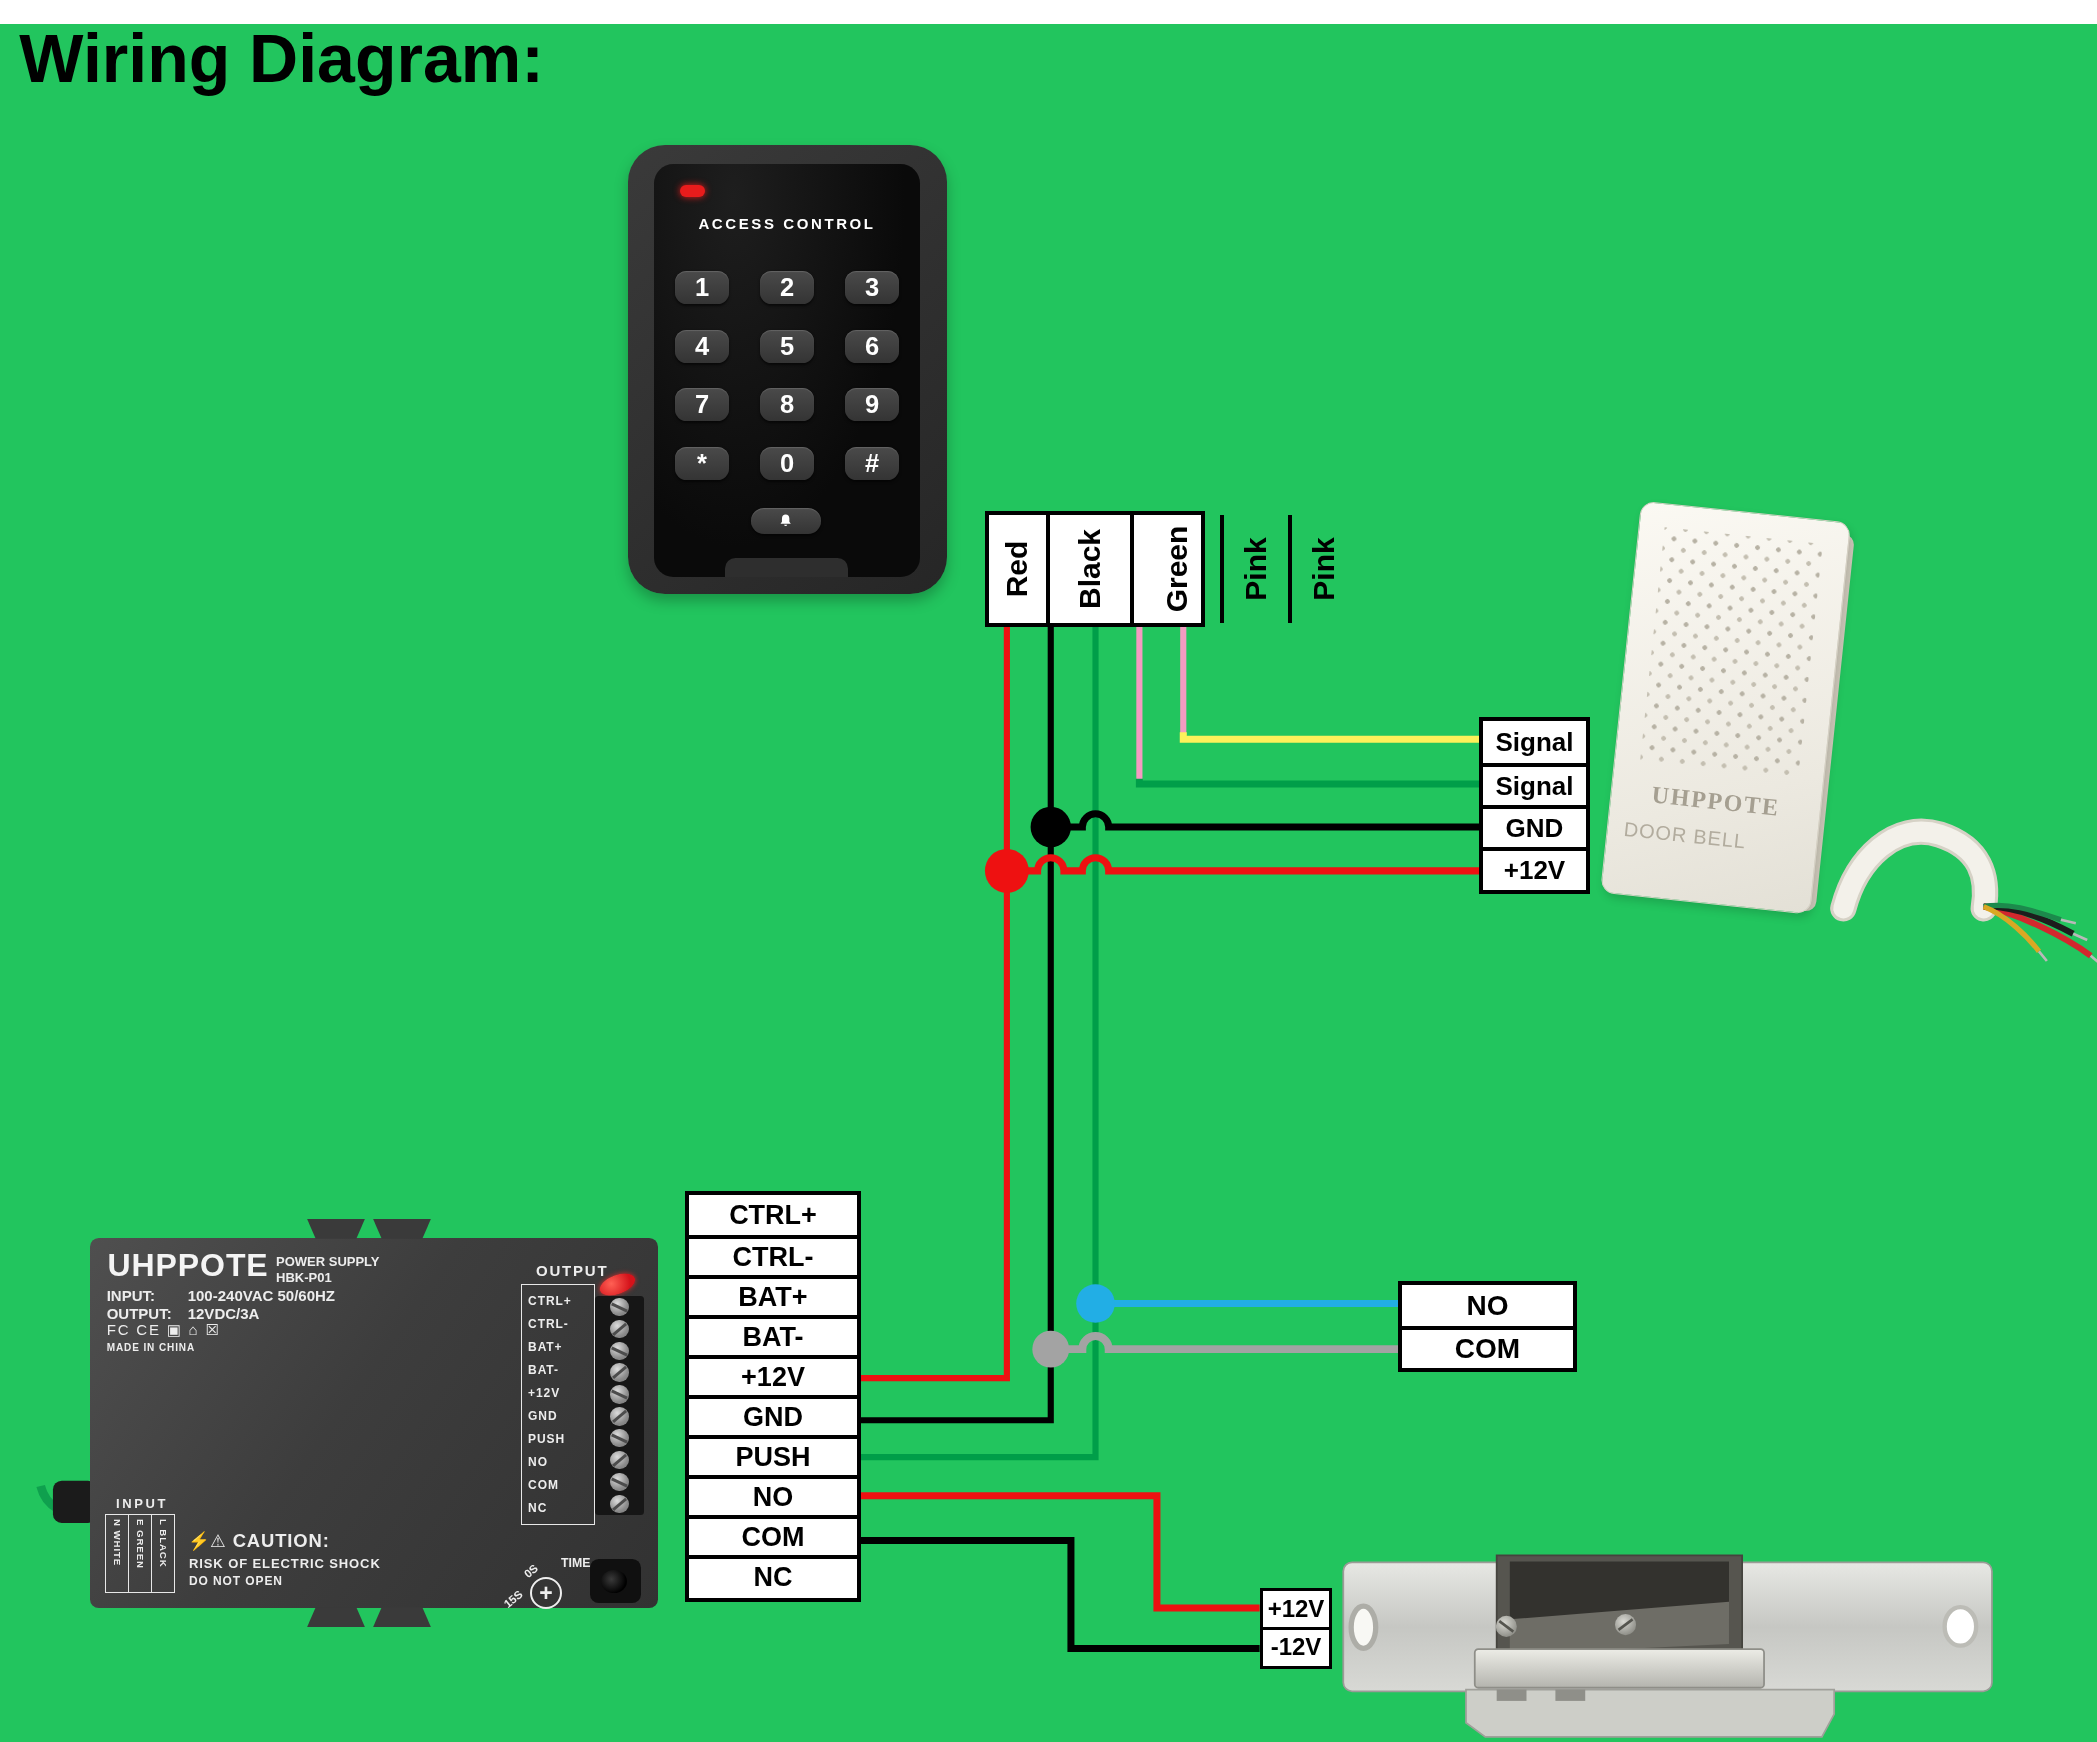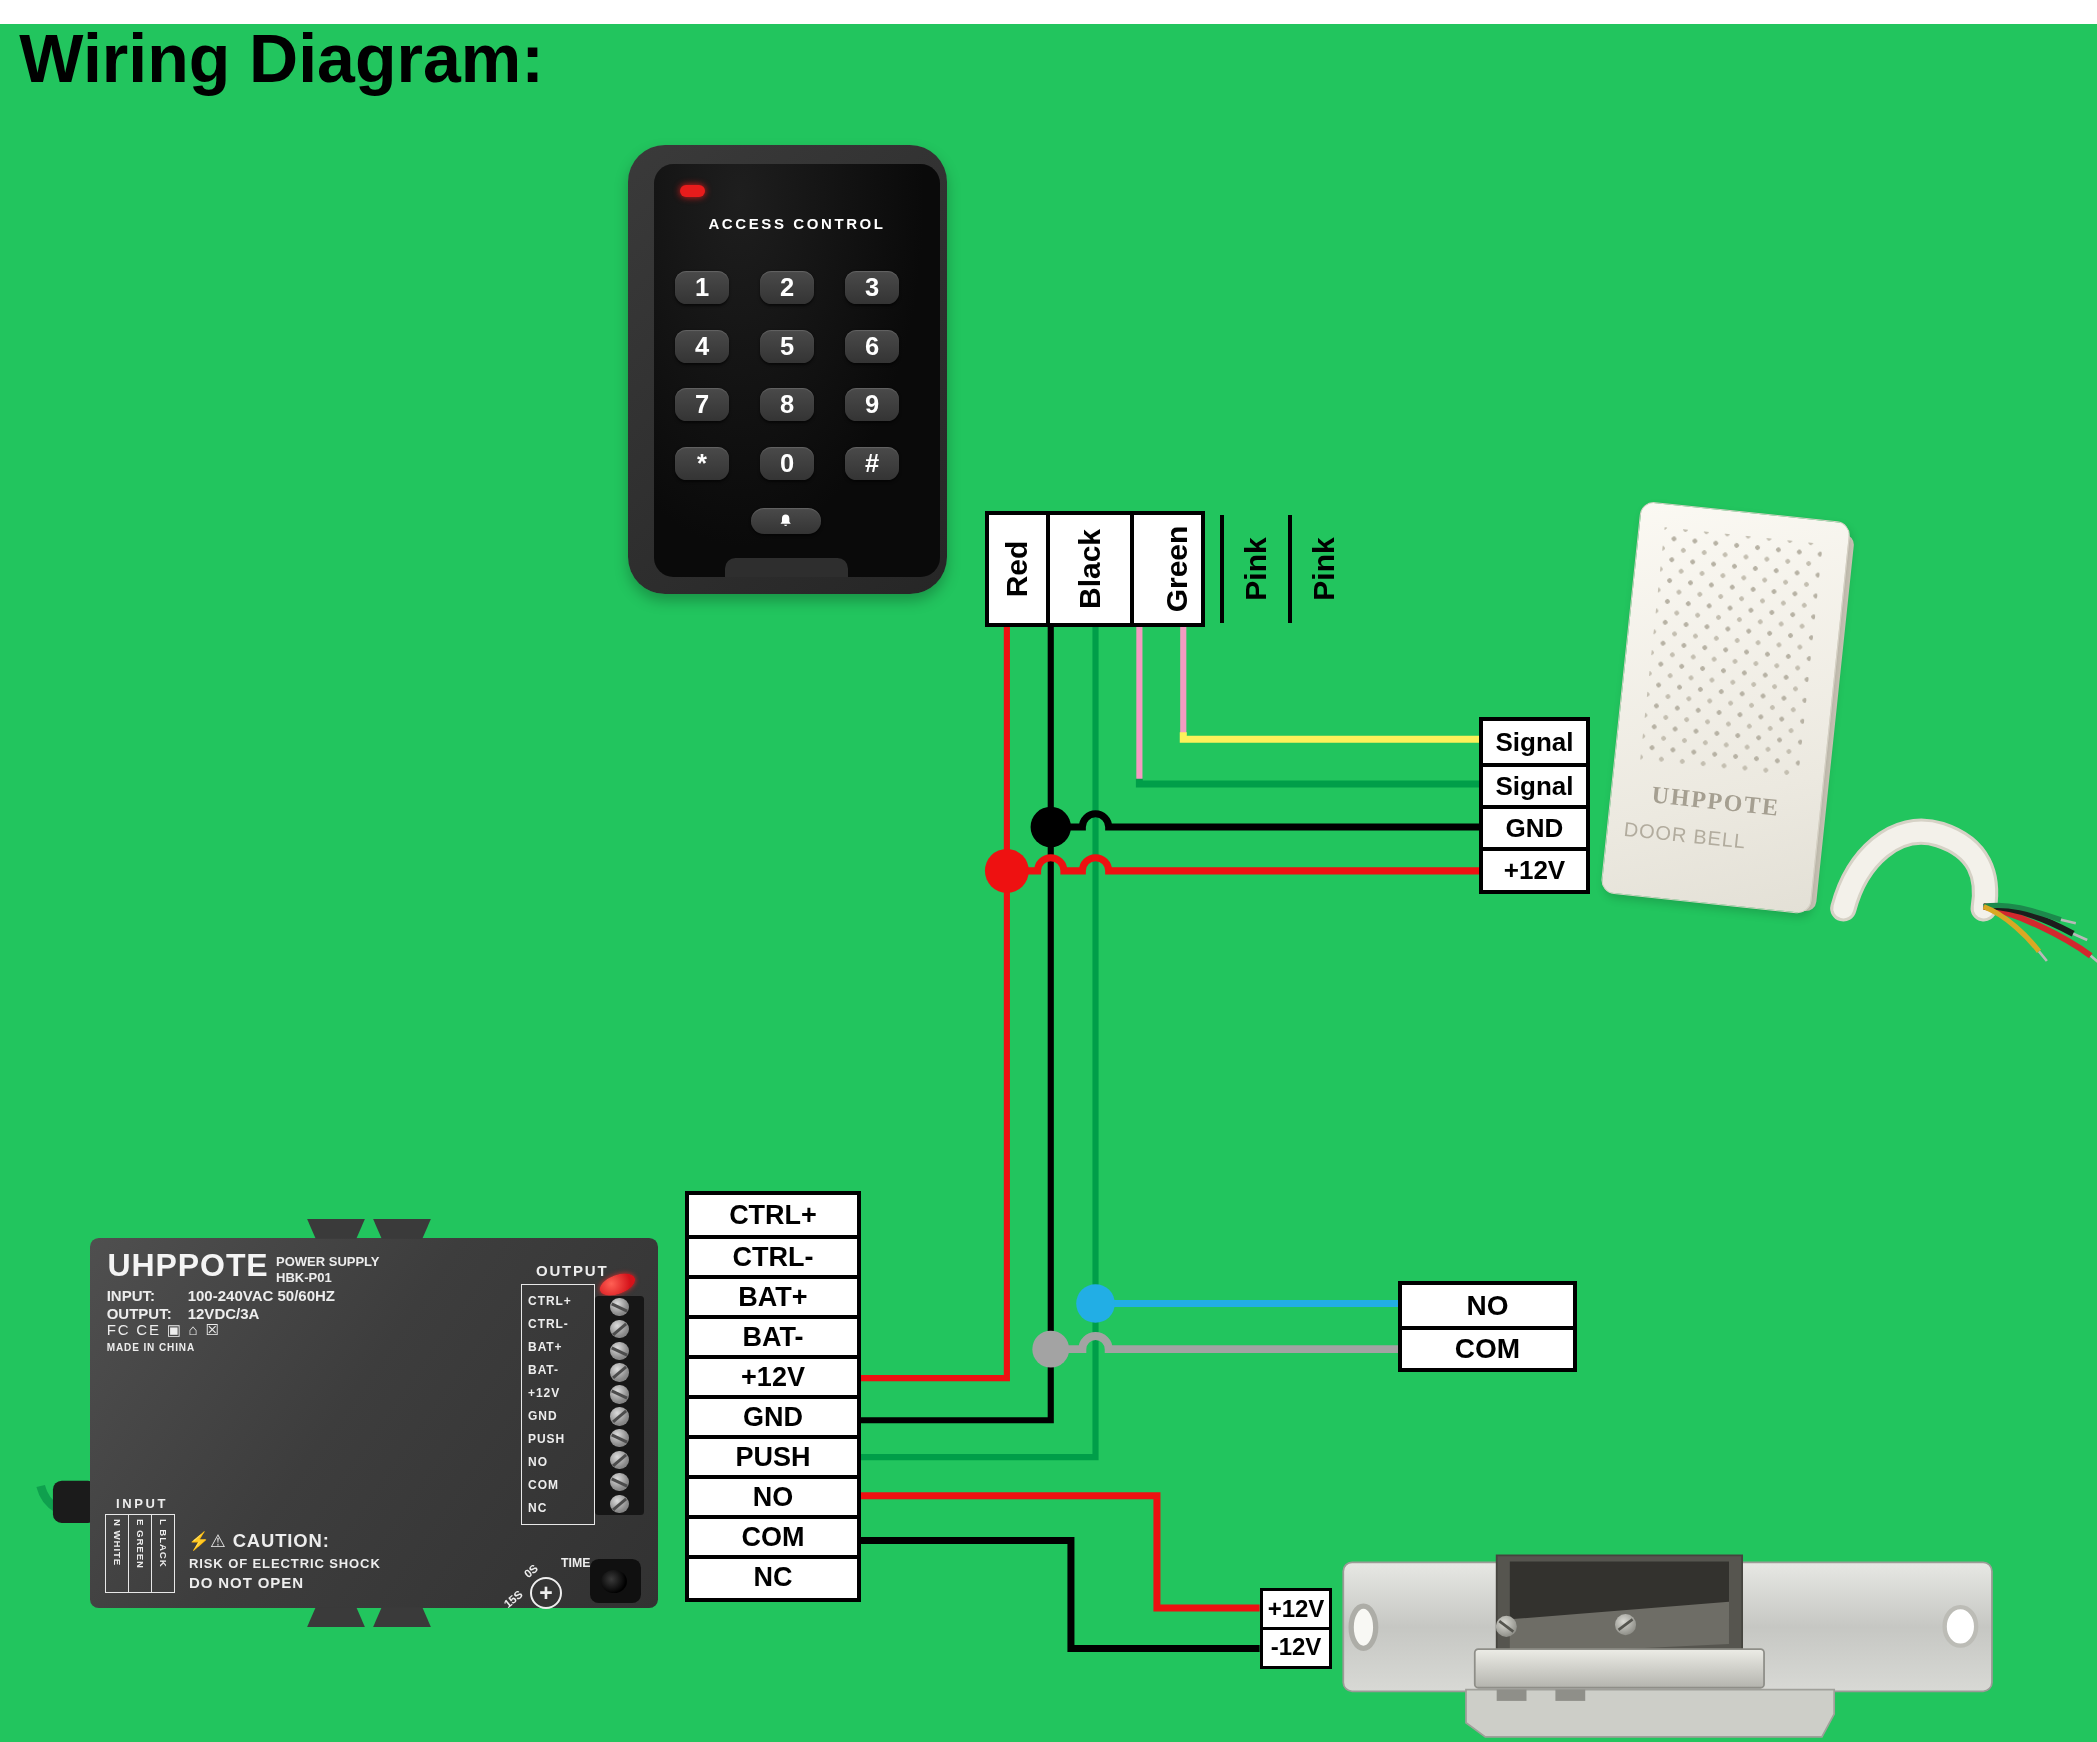--- a/index.html
+++ b/index.html
@@ -30,21 +30,21 @@
   .psubox .row{height:40px;font-size:27px;}
 
   .exitbox{left:1398px;top:1257px;width:179px;height:91px;}
   .exitbox .row{height:41px;font-size:28px;}
 
   .strikebox{left:1260px;top:1564px;width:72px;height:81px;border-width:3.5px;}
   .strikebox .row{height:36px;font-size:24px;border-top-width:3.5px;}
 
   
   .keypad{left:628px;top:121px;width:319px;height:449px;background:linear-gradient(140deg,#3a3a3a,#262626);border-radius:37px;z-index:2;box-shadow:0 7px 14px rgba(0,0,0,.25);}
-  .keypad-panel{position:absolute;left:26px;top:19.3px;width:266px;height:413px;background:radial-gradient(ellipse at 30% 8%,#1e1e1e,#0a0a0a 65%);border-radius:19.3px;overflow:hidden;padding-left:20px;}
+  .keypad-panel{position:absolute;left:26px;top:19.3px;width:266px;height:413px;background:radial-gradient(ellipse at 30% 8%,#1e1e1e,#0a0a0a 65%);border-radius:19.3px;overflow:hidden;}
   .keypad-led{position:absolute;left:26px;top:21px;width:24.6px;height:11.4px;border-radius:6.1px;background:#e81c1c;box-shadow:0 0 7px #e81c1c;}
   .keypad-heading{position:absolute;left:0;top:51px;width:100%;text-align:center;color:#fff;font-weight:bold;font-size:15px;letter-spacing:2.6px;}
   .keys{position:absolute;left:21px;top:107px;display:grid;grid-template-columns:repeat(3,54px);grid-auto-rows:33px;column-gap:31px;row-gap:25.5px;}
   .key{background:linear-gradient(180deg,#4a4a4a,#343434);border-radius:11.4px;display:flex;align-items:center;justify-content:center;color:#fff;font-size:25.5px;font-weight:bold;box-shadow:0 1.8px 2.6px rgba(0,0,0,.6), inset 0 0.9px 0.9px rgba(255,255,255,.14);}
   .bell-key{position:absolute;left:97px;top:344px;width:70px;height:26px;border-radius:13px;background:linear-gradient(180deg,#4a4a4a,#343434);display:flex;align-items:center;justify-content:center;box-shadow:0 1.8px 2.6px rgba(0,0,0,.6), inset 0 0.9px 0.9px rgba(255,255,255,.14);}
   .keypad-notch{position:absolute;left:71px;bottom:0;width:123px;height:19.3px;background:#2e2e2e;border-radius:10.5px 10.5px 0 0;}
 
   
   .bell-wrap{left:1620px;top:488px;width:237px;height:395px;transform:rotate(6deg);z-index:2;}
   .bell-side{position:absolute;left:183px;top:12.3px;width:33px;height:379px;background:linear-gradient(90deg,#e4e0d4,#cfcabb);border-radius:10.5px;}
@@ -70,21 +70,21 @@
   .psu-madein{position:absolute;left:16.7px;top:104px;font-size:10px;font-weight:bold;letter-spacing:0.9px;}
   .psu-inlabel{position:absolute;left:26px;top:258px;font-size:13px;font-weight:bold;letter-spacing:2.6px;}
   .psu-intable{position:absolute;left:15px;top:276px;width:68px;height:77px;border:1.8px solid #e8e8e8;display:flex;}
   .psu-incol{flex:1;border-left:1.8px solid #e8e8e8;display:flex;align-items:flex-start;justify-content:center;}
   .psu-incol:first-child{border-left:none;}
   .psu-incol span{writing-mode:vertical-rl;font-size:9.7px;font-weight:bold;letter-spacing:0.9px;padding-top:3.5px;white-space:nowrap;}
   .psu-caution-row{position:absolute;left:98px;top:292px;display:flex;align-items:center;gap:7px;}
   .psu-cicons{font-size:17.6px;}
   .psu-ctitle{font-size:18.4px;font-weight:bold;letter-spacing:0.9px;}
   .psu-cline1{position:absolute;left:99px;top:318px;font-size:13px;font-weight:bold;letter-spacing:0.9px;}
-  .psu-cline2{position:absolute;left:99px;top:336px;font-size:15px;font-weight:bold;letter-spacing:0.9px;}
+  .psu-cline2{position:absolute;left:99px;top:336px;font-size:12px;font-weight:bold;letter-spacing:0.9px;}
   .psu-outlabel{position:absolute;left:446px;top:24px;font-size:15px;font-weight:bold;letter-spacing:1.8px;}
   .psu-termbox{position:absolute;left:431px;top:46px;width:74px;height:241px;border:1.8px solid #e8e8e8;box-sizing:border-box;padding:5.3px 0 0 6.1px;}
   .psu-termbox div{font-size:12px;font-weight:bold;letter-spacing:0.9px;line-height:23px;}
   .psu-led{position:absolute;left:509px;top:37px;width:37px;height:19.3px;border-radius:50%;background:radial-gradient(circle at 35% 35%,#ff6054,#d5121a 70%);transform:rotate(-20deg);box-shadow:0 0 5.3px rgba(255,40,40,.8);}
   .psu-screws{position:absolute;left:505px;top:58px;width:49px;height:219px;background:#161616;border-radius:3.5px;display:flex;flex-direction:column;align-items:center;justify-content:space-around;}
   .psu-screw{width:18.4px;height:18.4px;border-radius:50%;background:radial-gradient(circle at 38% 32%,#dcdcdc,#8c8c8c 60%,#6f6f6f);position:relative;}
   .psu-screw::after{content:"";position:absolute;left:0.9px;top:8px;width:16.7px;height:2.6px;background:#4c4c4c;transform:rotate(25deg);}
   .psu-screw:nth-child(even)::after{transform:rotate(-40deg);}
   .psu-knob{position:absolute;left:440px;top:339px;width:32px;height:32px;border:2.6px solid #eee;border-radius:50%;box-sizing:border-box;display:flex;align-items:center;justify-content:center;color:#eee;font-size:23px;font-weight:bold;line-height:1;}
   .psu-time{position:absolute;left:471px;top:332px;font-size:12.3px;font-weight:bold;transform:rotate(-90deg);transform-origin:left top;writing-mode:vertical-rl;}

